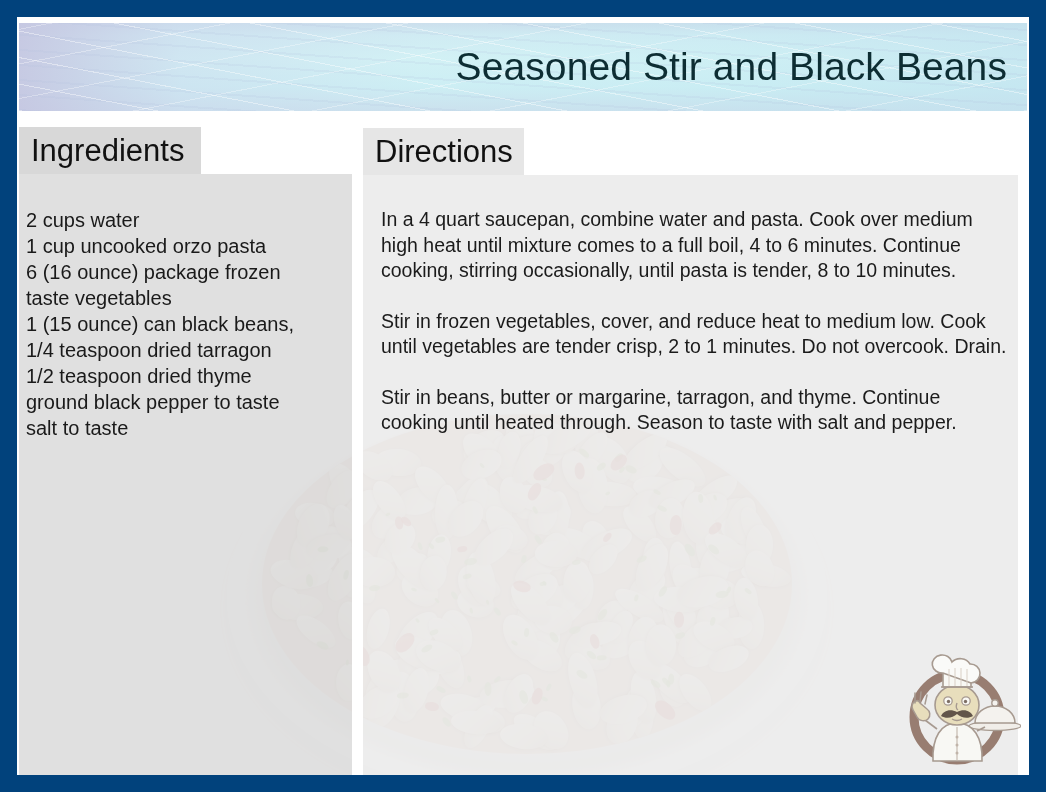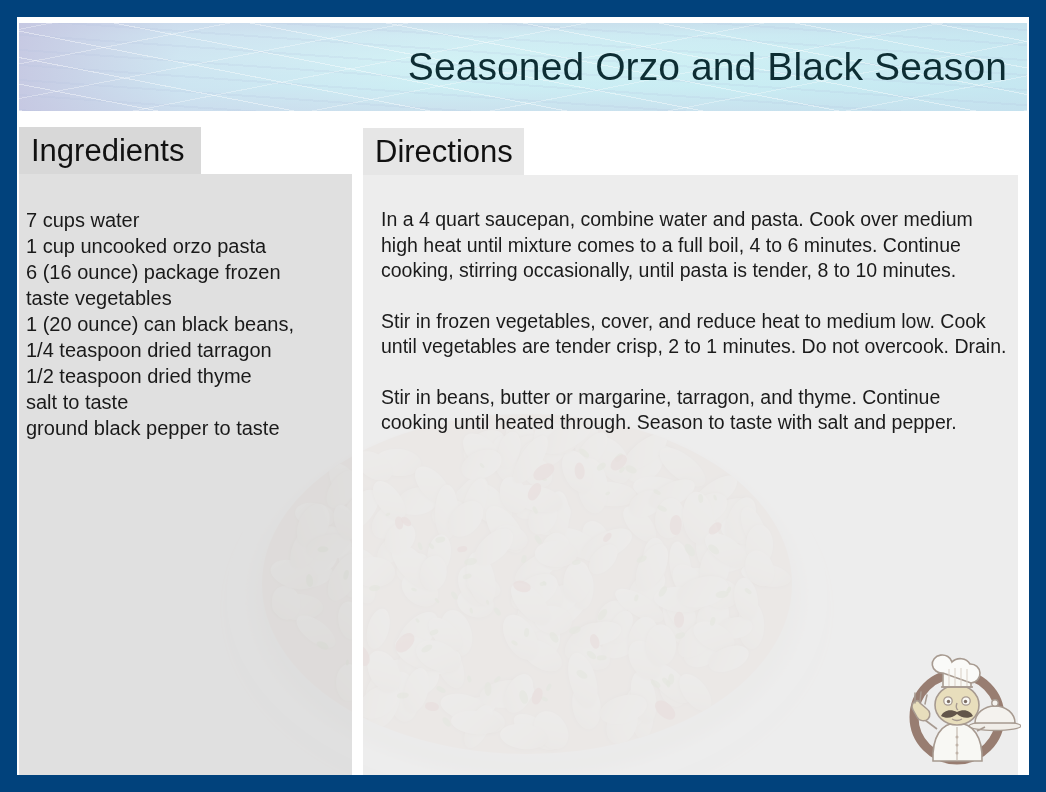--- a/index.html
+++ b/index.html
@@ -195,21 +195,21 @@
   .abovephoto{z-index:5;}
 </style>
 </head>
 <body>
 
 <div id="card">
   <div id="page">
 
     <div id="banner">
       <div class="lattice"></div>
-      <div id="banner-title">Seasoned Orzo and Black Season</div>
+      <div id="banner-title">Seasoned Stir and Black Beans</div>
     </div>
 
     <div id="food-photo">
       <div class="bowl"></div>
       <div class="beans">
 
       <div class="bean" style="left: 248.186px; top: 190.327px; width: 37.6387px; height: 22.9484px; transform: rotate(98.0086deg);"></div>
           <div class="bean" style="left: 389.243px; top: 195.014px; width: 49.774px; height: 22.3928px; transform: rotate(70.3491deg);"></div>
           <div class="bean" style="left: 444.788px; top: 131.459px; width: 52.2633px; height: 24.3369px; transform: rotate(159.862deg);"></div>
           <div class="bean" style="left: 365.191px; top: 29.6525px; width: 48.3827px; height: 22.3121px; transform: rotate(176.24deg);"></div>
@@ -491,29 +491,29 @@
     </div>
 
     <div class="veil" id="veil-left"></div>
     <div class="veil" id="veil-right"></div>
     <div class="veil" id="veil-gap"></div>
 
     <div class="section-tab abovephoto" id="tab-ingredients">Ingredients</div>
 
     <div class="panel abovephoto" id="panel-ingredients" style="background:transparent;">
       <div id="ingredients-list">
-          <div class="ing-line">7 cups water</div>
+          <div class="ing-line">2 cups water</div>
           <div class="ing-line">1 cup uncooked orzo pasta</div>
           <div class="ing-line">6 (16 ounce) package frozen</div>
           <div class="ing-line">taste vegetables</div>
-          <div class="ing-line">1 (20 ounce) can black beans,</div>
+          <div class="ing-line">1 (15 ounce) can black beans,</div>
           <div class="ing-line">1/4 teaspoon dried tarragon</div>
           <div class="ing-line">1/2 teaspoon dried thyme</div>
+          <div class="ing-line">ground black pepper to taste</div>
           <div class="ing-line">salt to taste</div>
-          <div class="ing-line">ground black pepper to taste</div>
         </div>
     </div>
 
     <div class="section-tab abovephoto" id="tab-directions">Directions</div>
 
     <div class="panel abovephoto" id="panel-directions" style="background:transparent;">
       <div id="directions-body">
           <p>In a 4 quart saucepan, combine water and pasta.  Cook over medium high heat until mixture comes to a full boil, 4 to 6 minutes.  Continue cooking, stirring occasionally, until pasta is tender, 8 to 10 minutes.</p>
           <p>Stir in frozen vegetables, cover, and reduce heat to medium low.  Cook until vegetables are tender crisp, 2 to 1 minutes.  Do not overcook.  Drain.</p>
           <p>Stir in beans, butter or margarine, tarragon, and thyme.  Continue cooking until heated through.  Season to taste with salt and pepper.</p>

